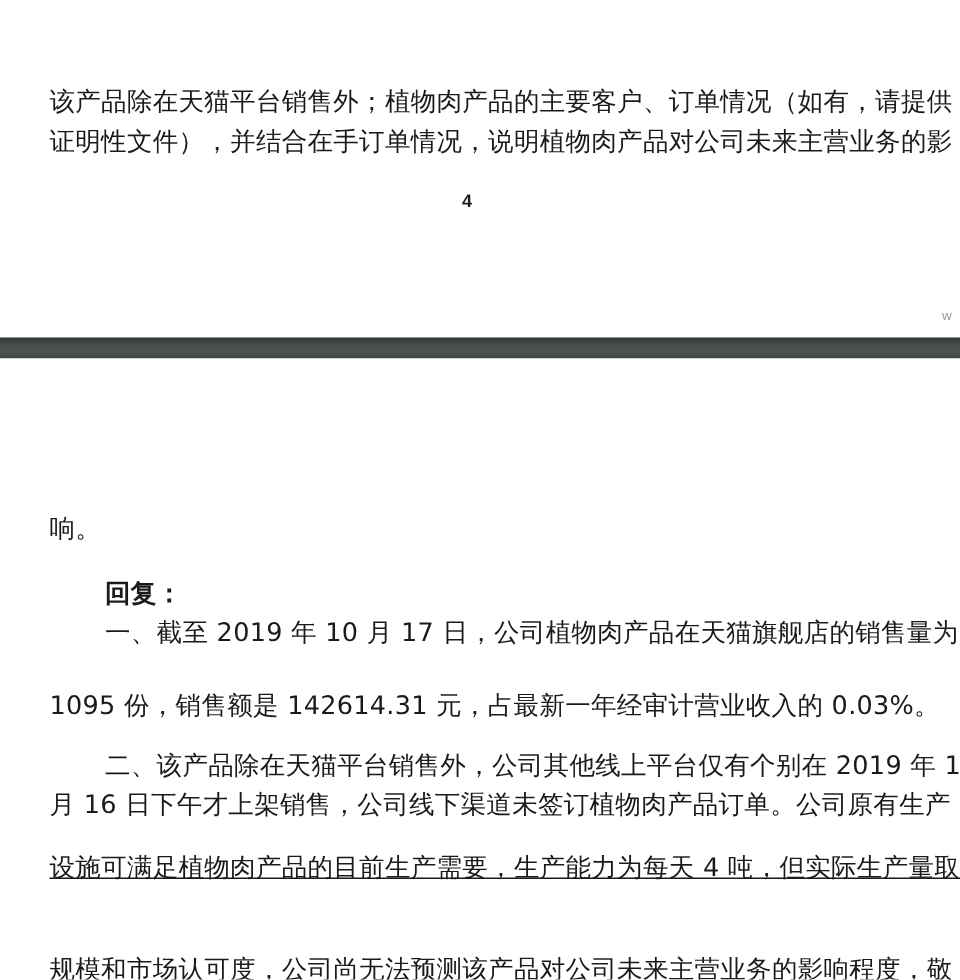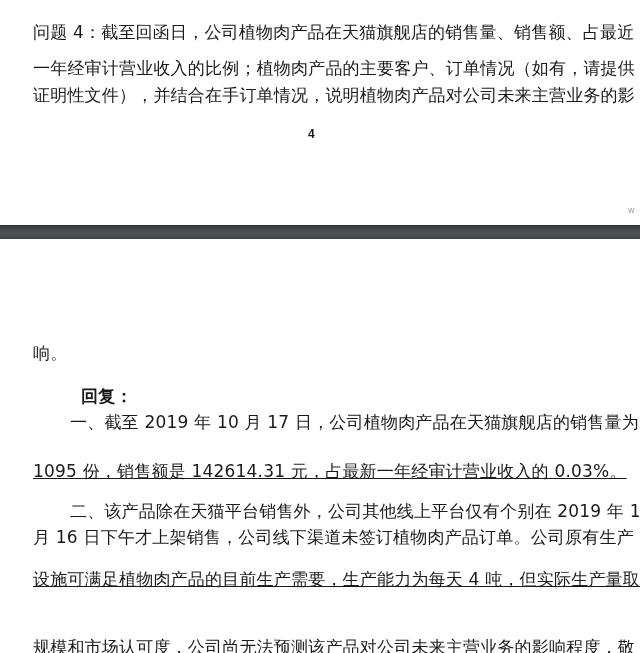--- a/index.html
+++ b/index.html
@@ -65,31 +65,30 @@
       top: 225px;
       width: 640px;
       height: 14px;
       background: linear-gradient(to bottom, #2e3131 0px, #3d4141 2px, #4a4e4e 6px, #4e5252 10px, #3f4343 14px);
     }
   </style>
 </head>
 <body>
 
 <div class="page page-top">
-  <div class="line" style="top:22px;">问题 4：截至回函日，公司植物肉产品在天猫旗舰店的销售量、销售额、占最近</div>
-  <div class="line" style="top:58px;">一年经审计营业收入的比例；植物肉产品的主要客户、订单情况（如有，请提供</div>
+  <div class="line" style="top:58px;">该产品除在天猫平台销售外；植物肉产品的主要客户、订单情况（如有，请提供</div>
   <div class="line" style="top:85px;">证明性文件），并结合在手订单情况，说明植物肉产品对公司未来主营业务的影</div>
   <div class="page-number">4</div>
   <div class="edge-mark">w</div>
 </div>
 
 <div class="page-gap"></div>
 
 <div class="page page-bottom">
   <div class="line" style="top:104px;">响。</div>
-  <div class="line indent bold" style="top:147px;margin-left:11px;">回复：</div>
+  <div class="line indent bold" style="top:147px;">回复：</div>
   <div class="line indent" style="top:173px;">一、截至 2019 年 10 月 17 日，公司植物肉产品在天猫旗舰店的销售量为</div>
-  <div class="line" style="top:222px;text-decoration:underline;">1095 份，销售额是 142614.31 元，占最新一年经审计营业收入的 0.03%。</div>
+  <div class="line" style="top:222px;">1095 份，销售额是 142614.31 元，占最新一年经审计营业收入的 0.03%。</div>
   <div class="line indent" style="top:262px;">二、该产品除在天猫平台销售外，公司其他线上平台仅有个别在 2019 年 10</div>
   <div class="line" style="top:288px;">月 16 日下午才上架销售，公司线下渠道未签订植物肉产品订单。公司原有生产</div>
   <div class="line" style="top:330px;text-decoration:underline;">设施可满足植物肉产品的目前生产需要，生产能力为每天 4 吨，但实际生产量取</div>
   <div class="line" style="top:398px;">规模和市场认可度，公司尚无法预测该产品对公司未来主营业务的影响程度，敬</div>
 </div>
 
 </body></html>

